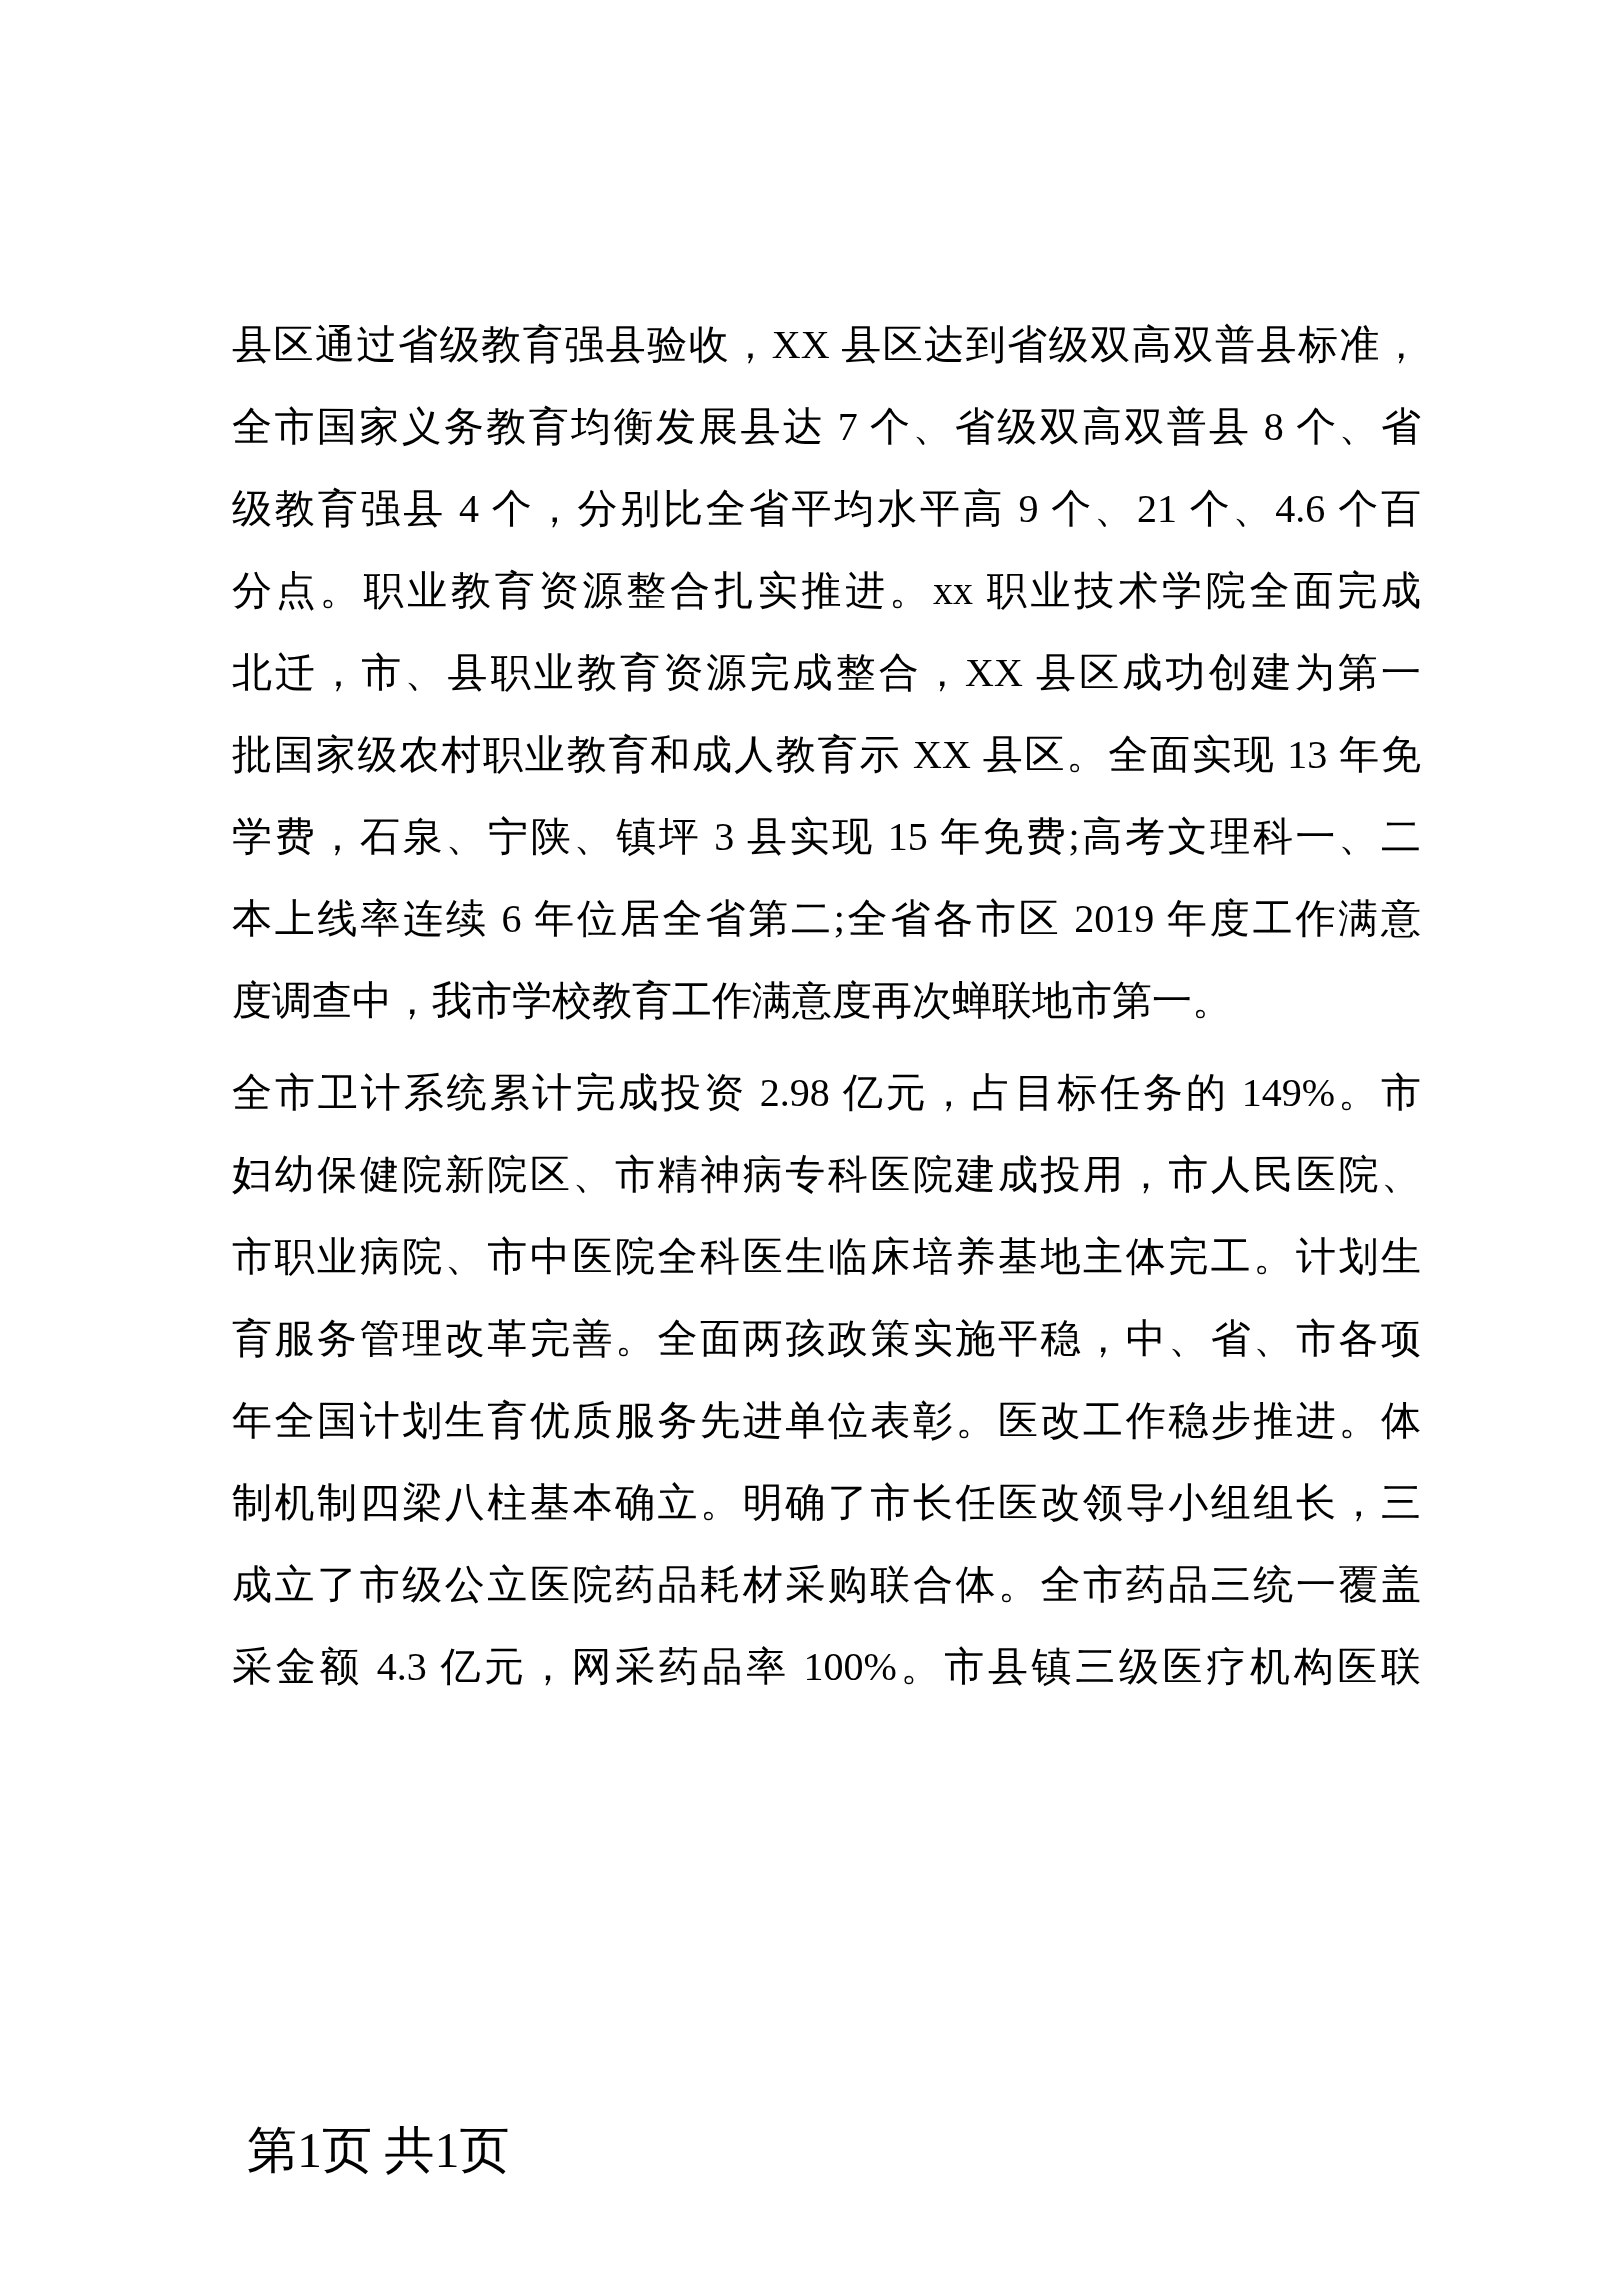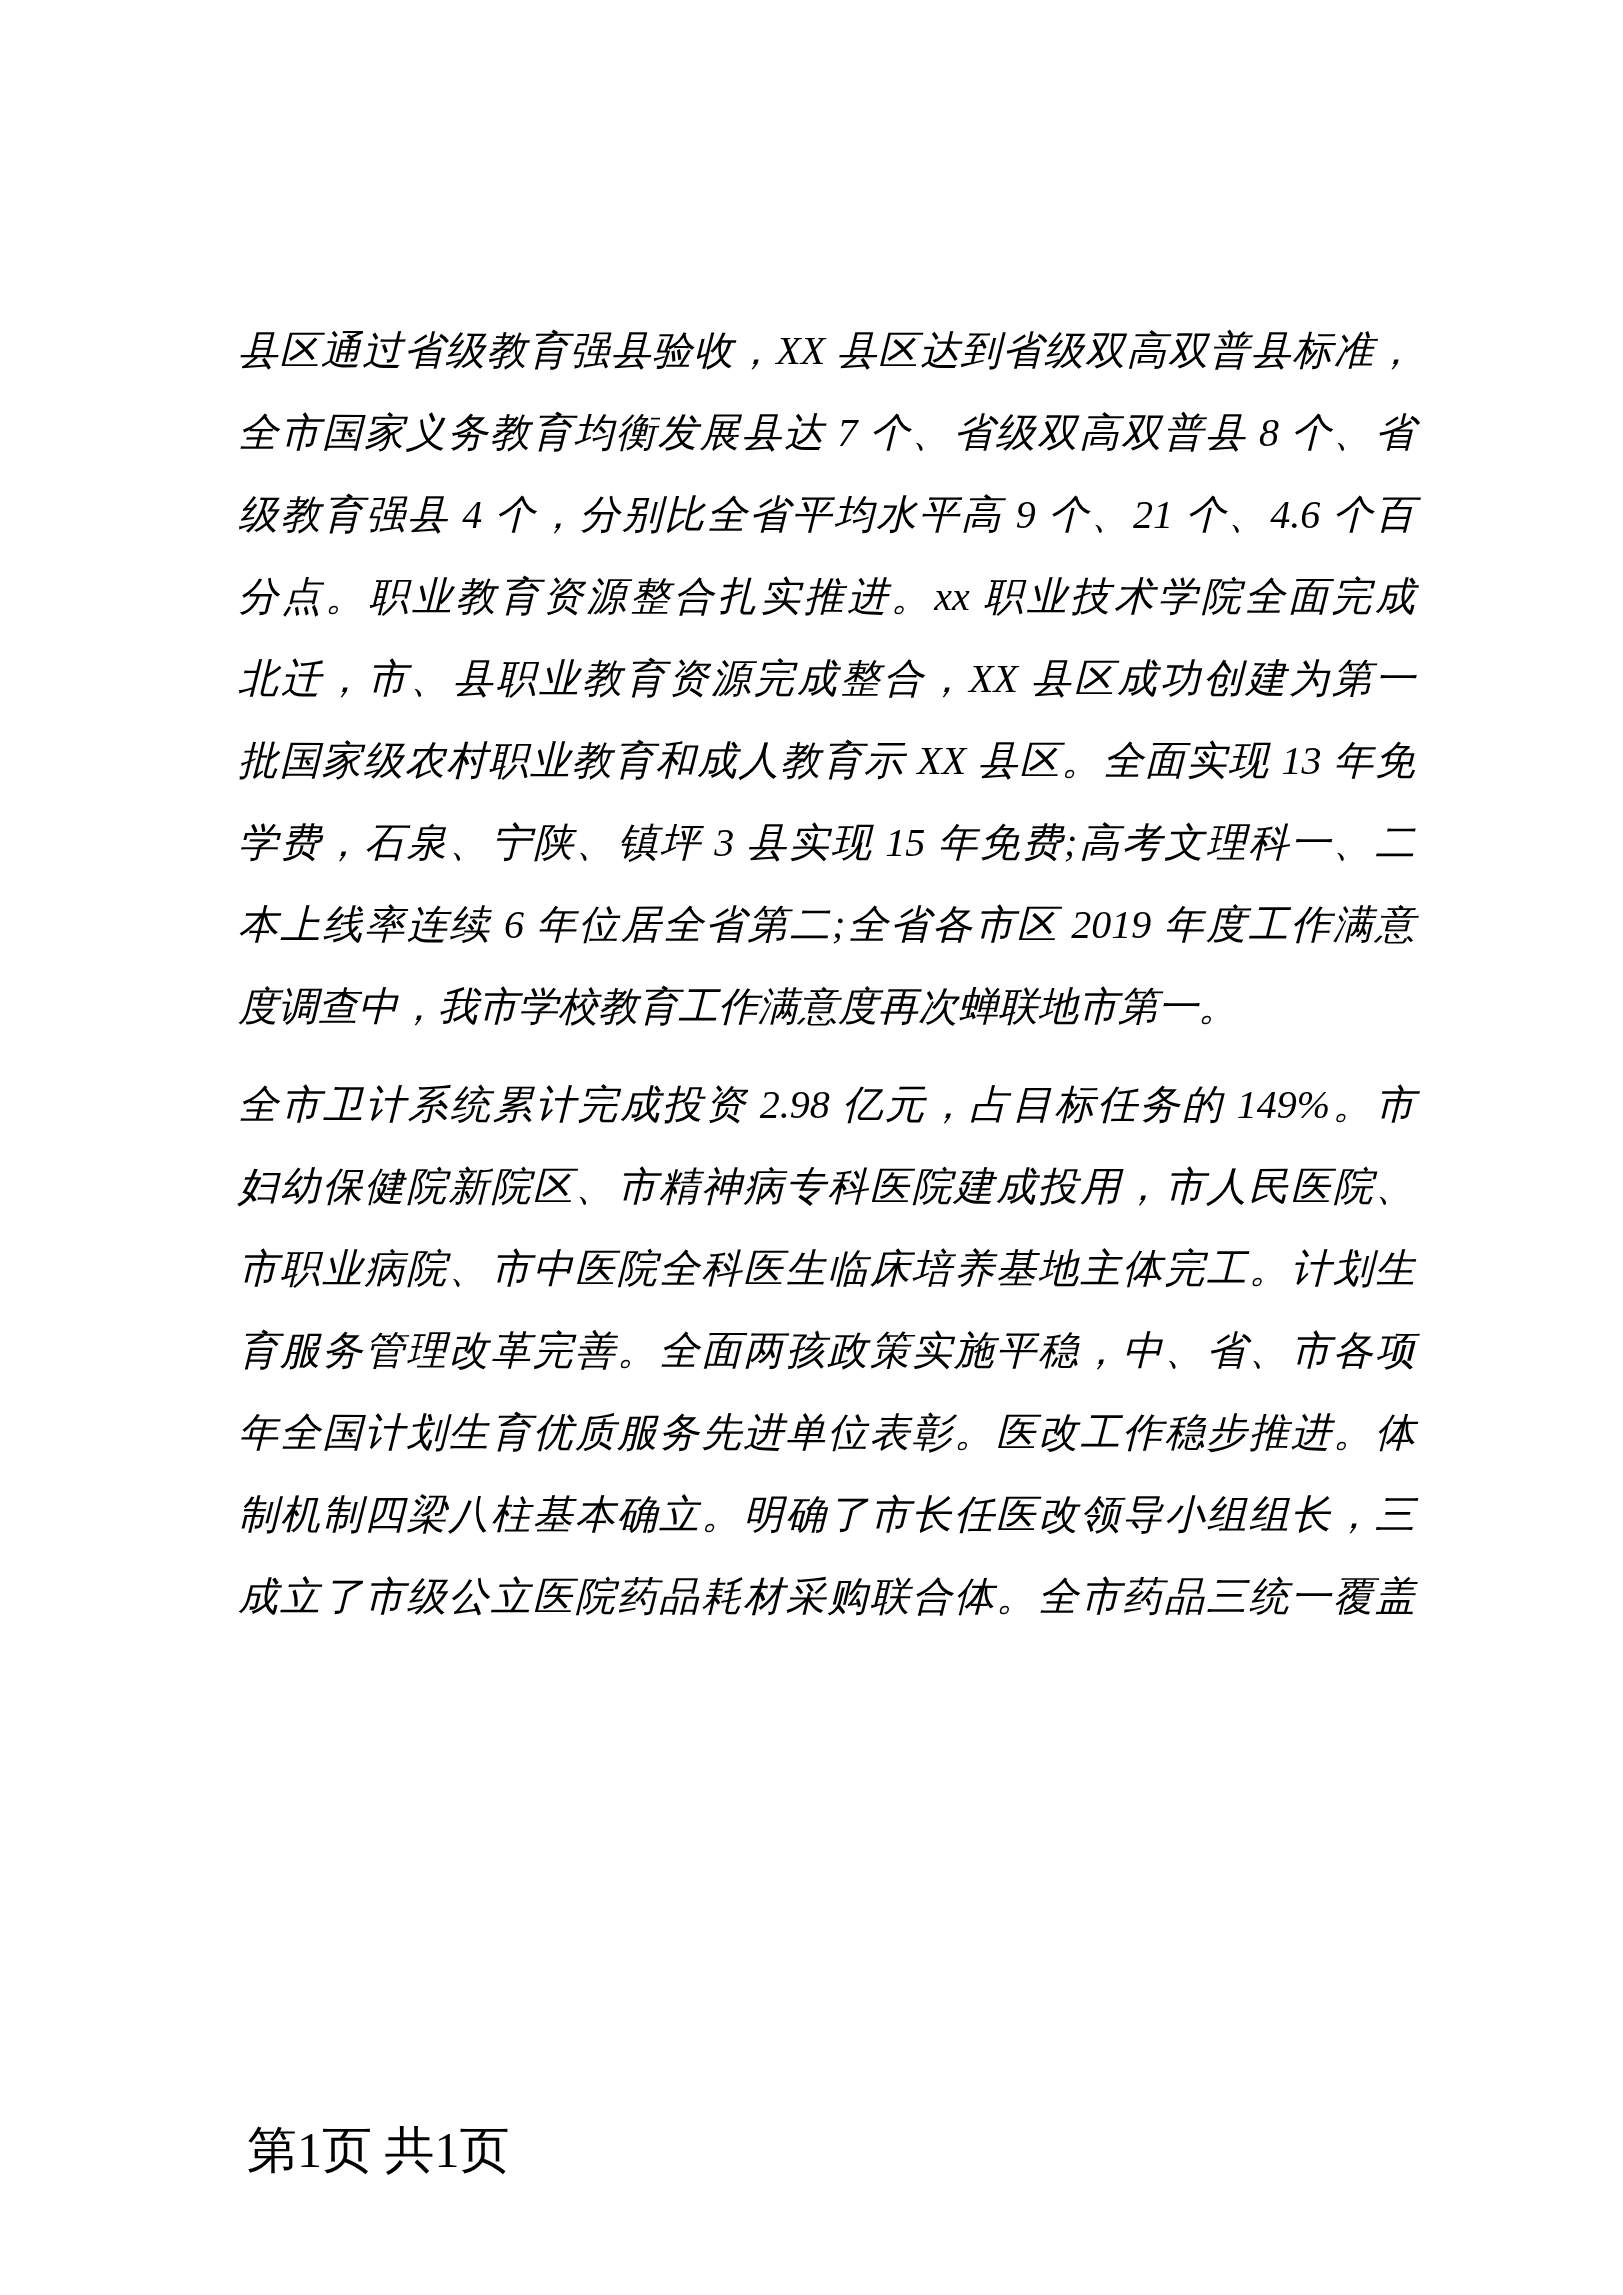--- a/index.html
+++ b/index.html
@@ -19,23 +19,22 @@
   .text-block {
     position: absolute;
     left: 222px;
     top: 294px;
     width: 1209px;
     font-size: 40px;
     line-height: 82px;
     color: #000000;
   }
   .paragraph {
-    margin: 16px;
+    margin: 10px;
     padding: 0;
-    font-style: italic;
   }
   .line {
     text-align: justify;
     text-align-last: justify;
     height: 82px;
     overflow: visible;
   }
   .line.indent {
     text-indent: 82px;
   }
@@ -69,19 +68,20 @@
         <div class="line para-end">度调查中，我市学校教育工作满意度再次蝉联地市第一。</div>
       </div>
       <div class="paragraph">
         <div class="line">全市卫计系统累计完成投资 2.98 亿元，占目标任务的 149%。市</div>
         <div class="line">妇幼保健院新院区、市精神病专科医院建成投用，市人民医院、</div>
         <div class="line">市职业病院、市中医院全科医生临床培养基地主体完工。计划生</div>
         <div class="line">育服务管理改革完善。全面两孩政策实施平稳，中、省、市各项</div>
         <div class="line">年全国计划生育优质服务先进单位表彰。医改工作稳步推进。体</div>
         <div class="line">制机制四梁八柱基本确立。明确了市长任医改领导小组组长，三</div>
         <div class="line">成立了市级公立医院药品耗材采购联合体。全市药品三统一覆盖</div>
+        <div class="line">采金额 4.3 亿元，网采药品率 100%。市县镇三级医疗机构医联</div>
       </div>
     </div>
   <div class="footer">
     <span>第1页 共1页</span>
   </div>
 </div>
 
 
 </body></html>

